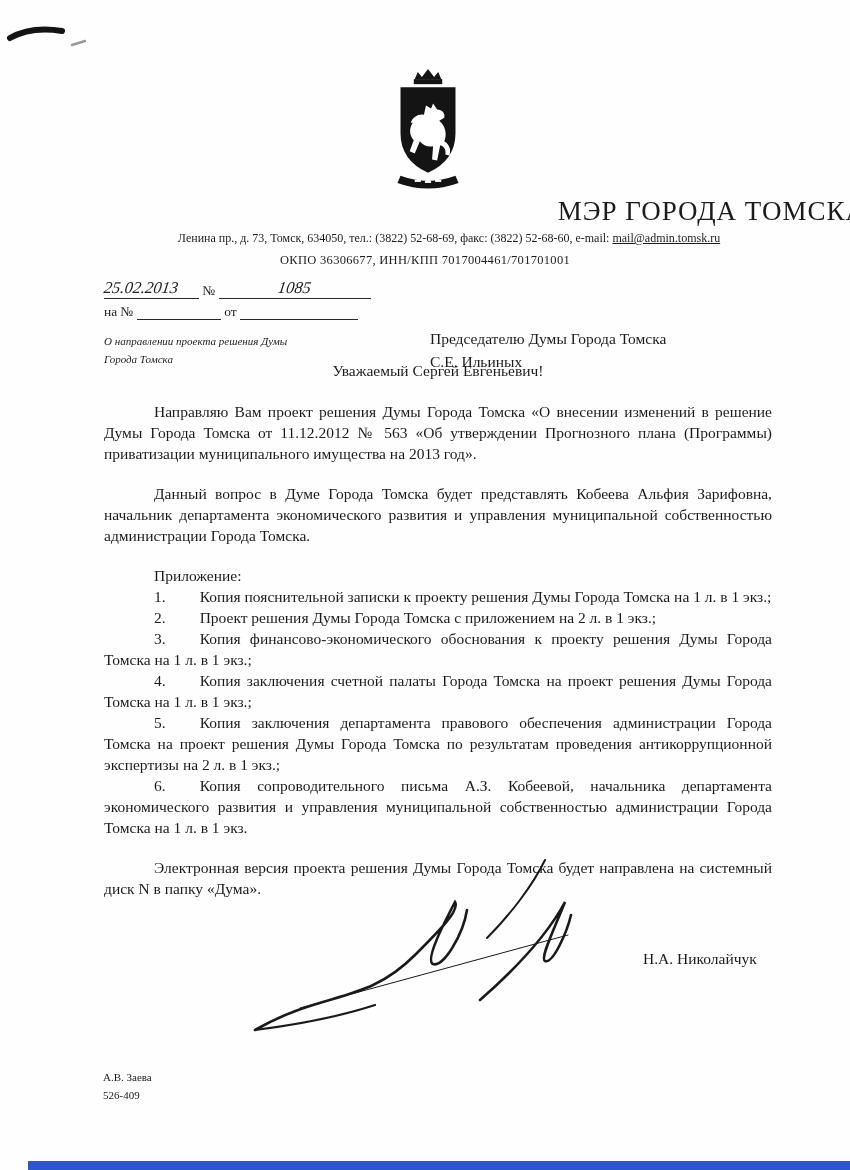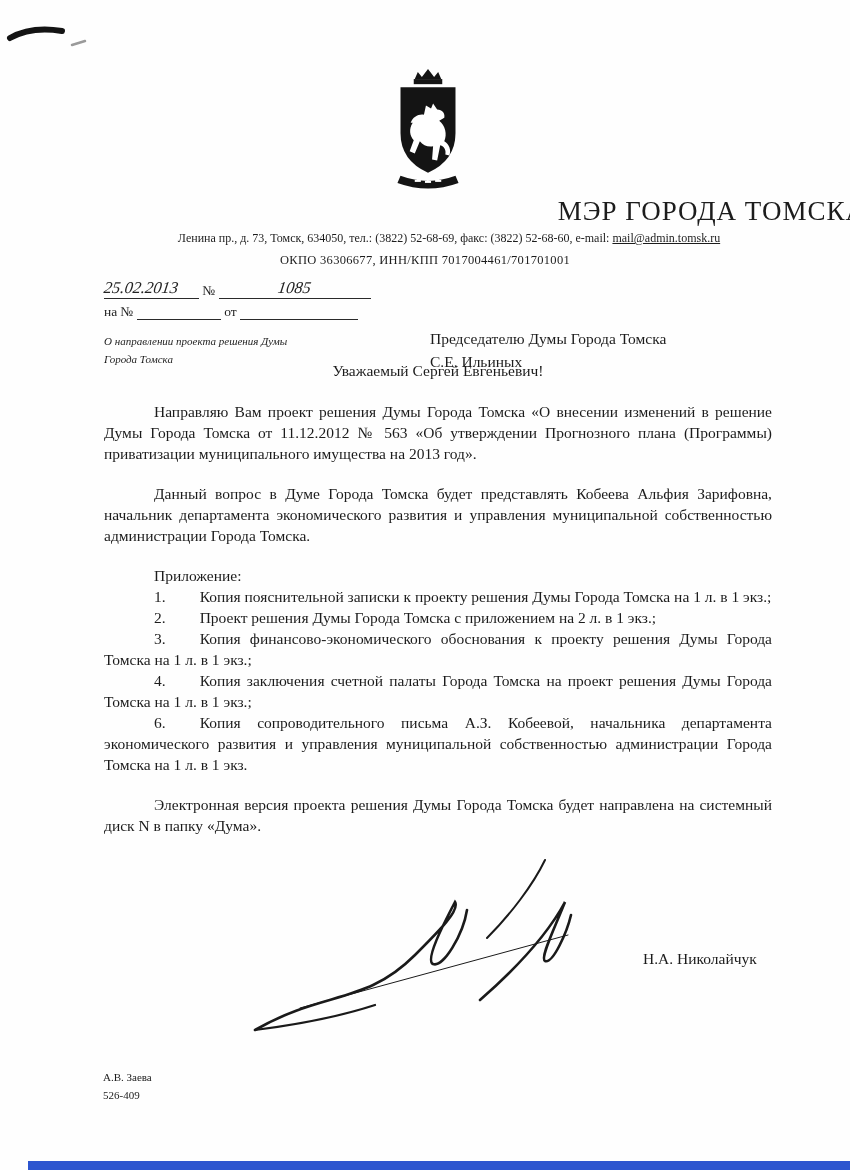--- a/index.html
+++ b/index.html
@@ -146,20 +146,23 @@
     <div class="att-item">
       <span class="att-num">2.</span><span>Проект решения Думы Города Томска с приложением на 2 л. в 1 экз.;</span>
     </div>
     <div class="att-item">
       <span class="att-num">3.</span><span>Копия финансово-экономического обоснования к проекту решения Думы Города Томска на 1 л. в 1 экз.;</span>
     </div>
     <div class="att-item">
       <span class="att-num">4.</span><span>Копия заключения счетной палаты Города Томска на проект решения Думы Города Томска на 1 л. в 1 экз.;</span>
     </div>
     <div class="att-item">
+      <span class="att-num">5.</span><span>Копия заключения департамента правового обеспечения администрации Города Томска на проект решения Думы Города Томска по результатам проведения антикоррупционной экспертизы на 2 л. в 1 экз.;</span>
+    </div>
+    <div class="att-item">
       <span class="att-num">6.</span><span>Копия сопроводительного письма А.З. Кобеевой, начальника департамента экономического развития и управления муниципальной собственностью администрации Города Томска на 1 л. в 1 экз.</span>
     </div>
     <p class="para-last">Электронная версия проекта решения Думы Города Томска будет направлена на системный диск N в папку «Дума».</p>
   </div>
 
   <svg class="signature" viewBox="0 0 390 205">
     <g stroke="#1a1a1a" fill="none" stroke-linecap="round">
       <path d="M85 168 L353 95" stroke-width="1"></path>
       <path d="M40 190 C110 150 150 165 200 115 C225 90 245 70 240 62 C228 85 210 120 218 124 C228 128 248 95 252 70" stroke-width="2.6"></path>
       <path d="M40 190 C80 185 120 178 160 165" stroke-width="2.2"></path>

